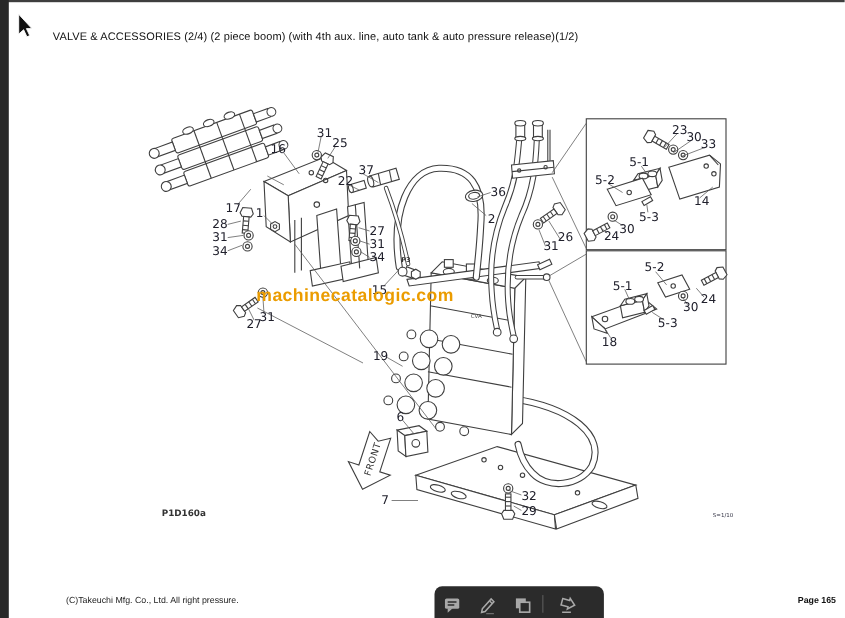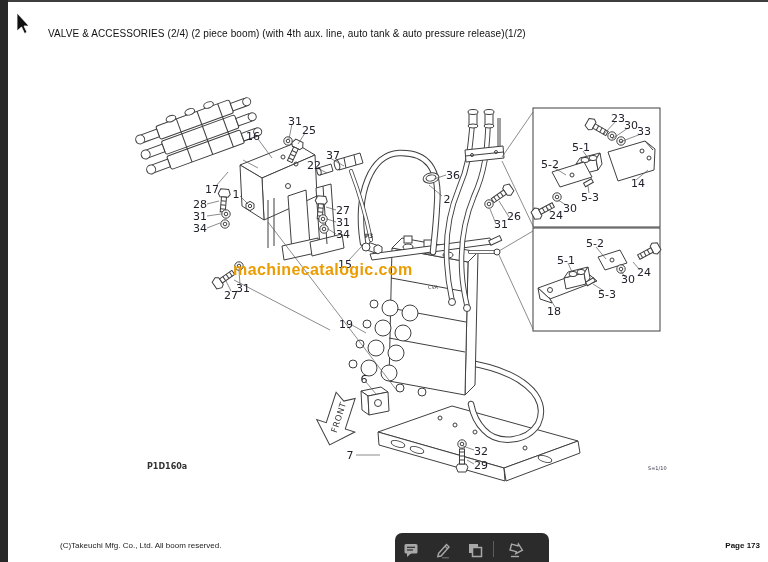--- a/index.html
+++ b/index.html
@@ -390,22 +390,22 @@
       <text x="628" y="279" class="callout">30</text>
       <text x="607" y="294" class="callout">5-3</text>
       <text x="554" y="311" class="callout">18</text>
     </g>
 </svg>
 
 <svg class="cursor" width="40" height="45" viewBox="0 0 40 45" xmlns="http://www.w3.org/2000/svg">
   <polygon points="17,13 17,31 21.5,27 24.5,33.5 27,32.3 24,26 29,26" fill="#111" stroke="#fff" stroke-width="0.8"></polygon>
 </svg>
 
-<div class="copyright">(C)Takeuchi Mfg. Co., Ltd. All boom reserved.</div>
-<div class="pageno">Page 173</div>
+<div class="copyright">(C)Takeuchi Mfg. Co., Ltd. All right pressure.</div>
+<div class="pageno">Page 165</div>
 
 <div class="toolbar" id="toolbar" style="background: rgb(43, 43, 43);">
   <span class="tool">
     <svg width="18" height="18" viewBox="0 0 18 18">
       <rect x="2.5" y="3" width="13" height="9.5" rx="1.5" fill="#a8a8a8"></rect>
       <path d="M5,12 L5,16 L9.5,12 Z" fill="#a8a8a8"></path>
       <line x1="5" y1="6.3" x2="13" y2="6.3" stroke="#2b2b2b" stroke-width="1.2"></line>
       <line x1="5" y1="9" x2="11" y2="9" stroke="#2b2b2b" stroke-width="1.2"></line>
     </svg>
   </span>

